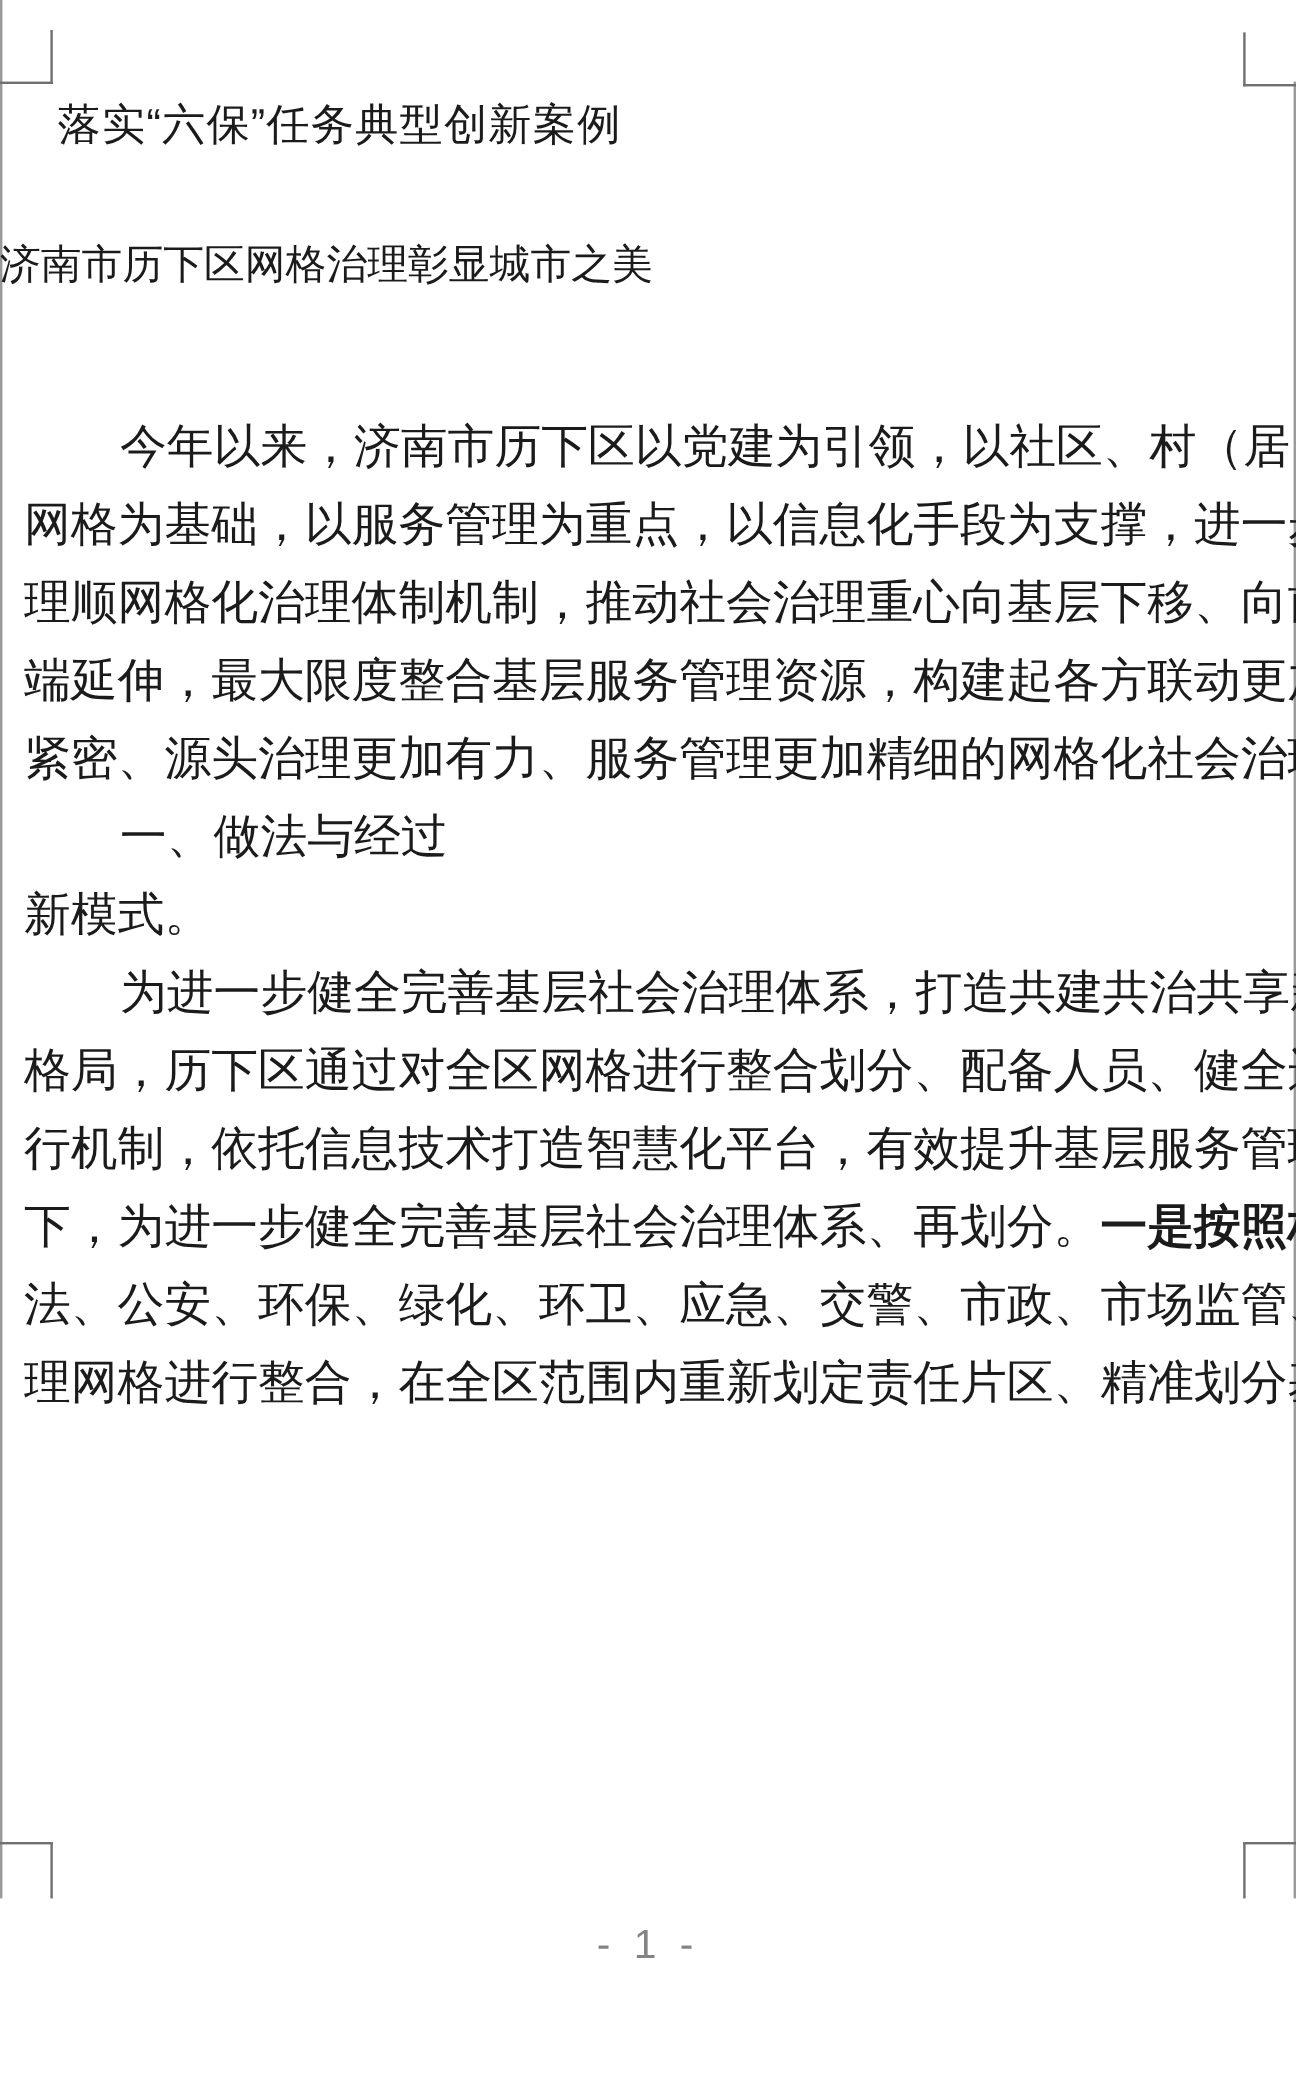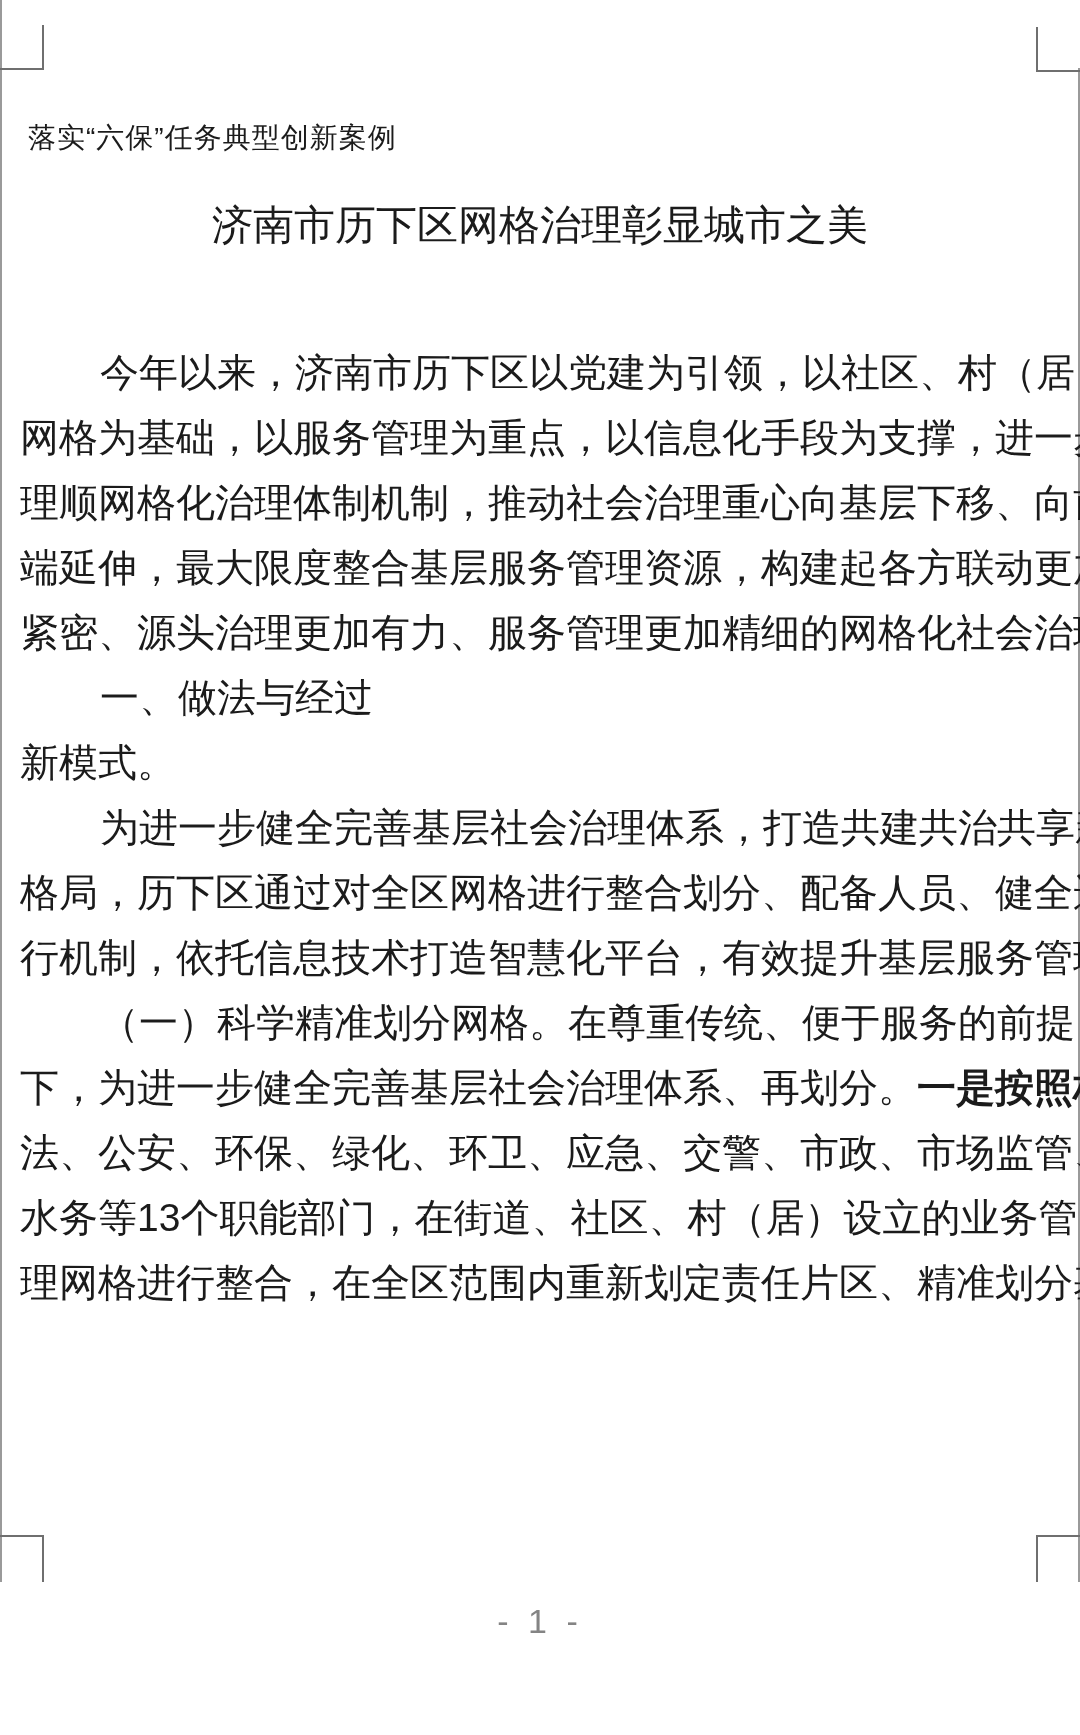--- a/index.html
+++ b/index.html
@@ -8,34 +8,33 @@
     width: 1080px;
     height: 1735px;
     background: var(--page-bg, #ffffff);
     color: var(--text-color, #1b1b1b);
     font-family: "Liberation Sans", "DejaVu Sans", sans-serif;
     overflow: hidden;
   }
   .doc-header {
     position: absolute;
     top: 80px;
-    left: 28px;
-    font-size: 28px;
+    left: 48px;
+    font-size: 36px;
     letter-spacing: 1px;
     white-space: nowrap;
-    margin-top: 39px;
   }
   .doc-title {
     position: absolute;
     top: 198px;
     left: 0;
     width: 100%;
     margin: 0;
-    text-align: center;
-    font-size: 41px;
+    text-align: left;
+    font-size: 34px;
     font-weight: 400;
     white-space: nowrap;
   }
   .doc-body {
     position: absolute;
     top: 340px;
     left: 20px;
     right: 34px;
     font-size: 39px;
     line-height: 65px;
@@ -91,21 +90,19 @@
       <div class="line fill indent"><span>今年以来，济南市历下区以党建为引领，以社区、村（居）</span></div>
       <div class="line fill"><span>网格为基础，以服务管理为重点，以信息化手段为支撑，进一步</span></div>
       <div class="line fill"><span>理顺网格化治理体制机制，推动社会治理重心向基层下移、向前</span></div>
       <div class="line fill"><span>端延伸，最大限度整合基层服务管理资源，构建起各方联动更加</span></div>
       <div class="line fill"><span>紧密、源头治理更加有力、服务管理更加精细的网格化社会治理</span></div>
       <div class="line indent"><span>一、做法与经过</span></div>
       <div class="line"><span>新模式。</span></div>
       <div class="line fill indent"><span>为进一步健全完善基层社会治理体系，打造共建共治共享新</span></div>
       <div class="line fill"><span>格局，历下区通过对全区网格进行整合划分、配备人员、健全运</span></div>
       <div class="line fill"><span>行机制，依托信息技术打造智慧化平台，有效提升基层服务管理</span></div>
-      <div class="line fill indent"><span>（一）科学精准划分网格。在尊重传统、便于服务的前提</span></div>
       <div class="line fill"><span>下，为进一步健全完善基层社会治理体系、再划分。</span><b>一是按照构建</b></div>
       <div class="line fill"><span>法、公安、环保、绿化、环卫、应急、交警、市政、市场监管、</span></div>
-      <div class="line fill"><span>水务等13个职能部门，在街道、社区、村（居）设立的业务管</span></div>
       <div class="line fill"><span>理网格进行整合，在全区范围内重新划定责任片区、精准划分基</span></div>
     </div>
 
   <div class="page-number">- 1 -</div>
 </div>
 
 </body></html>

